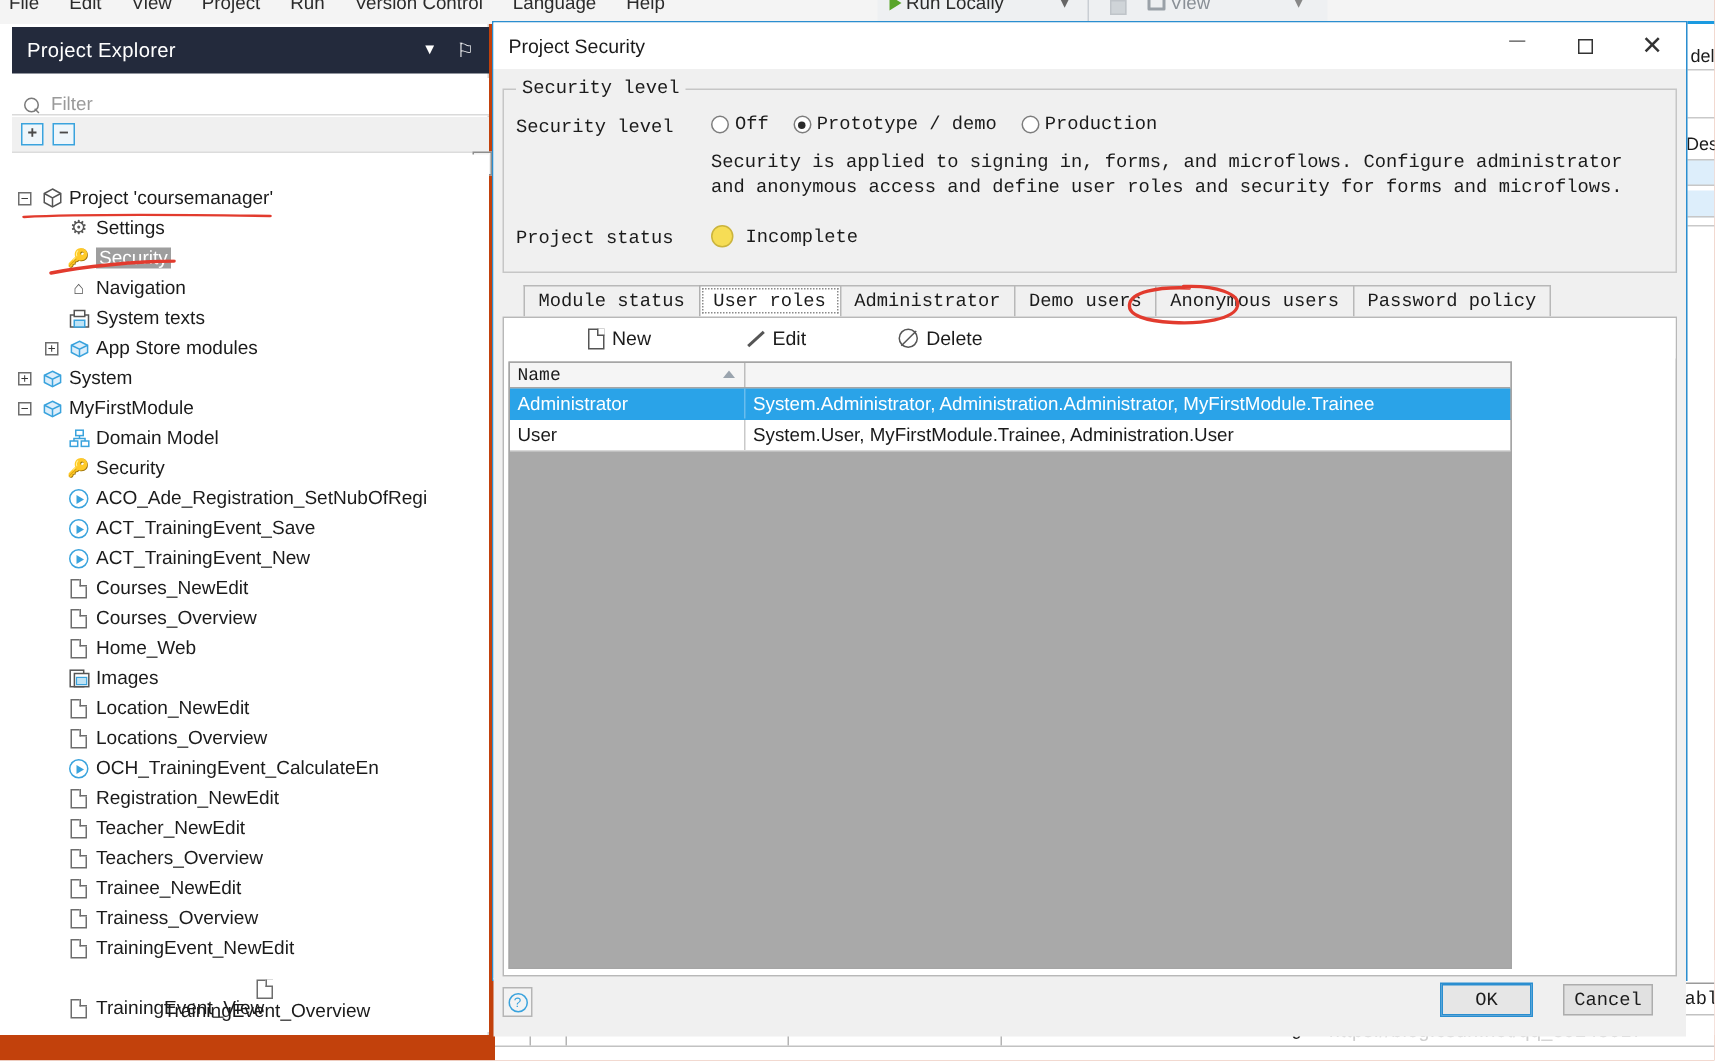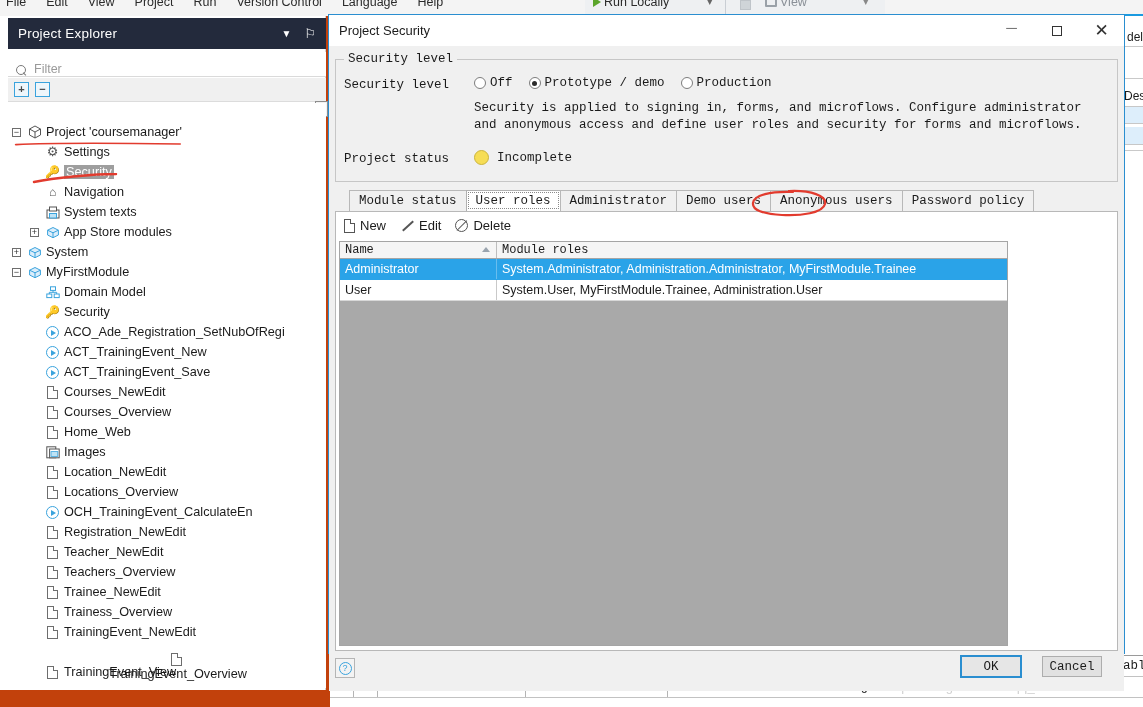--- a/index.html
+++ b/index.html
@@ -193,21 +193,21 @@
     font-family:"Liberation Mono", monospace; font-size: 12.5px; color:#1b1b1b; white-space:nowrap;
     margin-right: -1px;
   }
   .tab.active { background:#ffffff; border-color:#b0b0b0; outline: 1px dotted #8a8a8a; outline-offset: -3px; }
 
   .tabpanel {
     position:absolute; left: 6px; top: 165px; width: 783px; height: 440px;
     background: #ffffff; border: 1px solid #b8b8b8;
   }
   .tp-toolbar { position:absolute; left:0; top:0; width: 781px; height: 27px; background:#ffffff; display:flex; align-items:center; gap: 14px; padding-left: 8px; }
-  .tb-item { display:flex; align-items:center; gap: 5px; font-size: 13px; color:#1b1b1b; }
+  .tb-item { display:flex; align-items:center; gap: 5px; font-size: 13px; color:#1b1b1b;margin-left:48px; }
   .ic-newdoc { display:inline-block; width:11px; height:14px; border:1.3px solid #555; position:relative; background:#fff;}
   .ic-newdoc::after{content:""; position:absolute; right:-1px; top:-1px; width:4px; height:4px; background:#fff; border-left:1.3px solid #555; border-bottom:1.3px solid #555;}
   .ic-pencil { display:inline-block; width: 14px; height: 14px; position:relative;}
   .ic-pencil::before { content:""; position:absolute; left: 1px; top: 6px; width: 14px; height: 2px; background:#555; transform: rotate(-42deg); transform-origin:center;}
   .ic-ban { display:inline-block; width: 13px; height: 13px; border: 1.4px solid #555; border-radius:50%; position:relative;}
   .ic-ban::after { content:""; position:absolute; left:-1px; top:4.5px; width: 14px; height:1.4px; background:#555; transform: rotate(-45deg);}
 
   .grid { position:absolute; left: 3px; top: 29px; width: 669px; height: 405px; border:1px solid #a5a5a5; background:#a9a9a9; overflow:hidden;}
   .grid-head { display:flex; height: 17px; background:#f5f5f5; border-bottom:1px solid #a5a5a5;}
   .gh {
@@ -369,26 +369,26 @@
           <span>Security</span>
         </div>
         <div class="tnode" style="padding-left: 22px;">
           <div class="twist empty"></div>
           <div class="ticon"><span class="g-circ"></span></div>
           <span>ACO_Ade_Registration_SetNubOfRegi</span>
         </div>
         <div class="tnode" style="padding-left: 22px;">
           <div class="twist empty"></div>
           <div class="ticon"><span class="g-circ"></span></div>
+          <span>ACT_TrainingEvent_Save</span>
+        </div>
+        <div class="tnode" style="padding-left: 22px;">
+          <div class="twist empty"></div>
+          <div class="ticon"><span class="g-circ"></span></div>
           <span>ACT_TrainingEvent_New</span>
-        </div>
-        <div class="tnode" style="padding-left: 22px;">
-          <div class="twist empty"></div>
-          <div class="ticon"><span class="g-circ"></span></div>
-          <span>ACT_TrainingEvent_Save</span>
         </div>
         <div class="tnode" style="padding-left: 22px;">
           <div class="twist empty"></div>
           <div class="ticon"><span class="g-doc"></span></div>
           <span>Courses_NewEdit</span>
         </div>
         <div class="tnode" style="padding-left: 22px;">
           <div class="twist empty"></div>
           <div class="ticon"><span class="g-doc"></span></div>
           <span>Courses_Overview</span>
@@ -587,23 +587,20 @@
             <span>Delete</span>
           </div>
         </div>
 
         <div class="grid">
           <div class="grid-head">
             <div class="gh c1">
               <span>Name</span>
               <span class="sortmark"></span>
             </div>
-            <div class="gh c2">
-              <span>Module roles</span>
-            </div>
           </div>
           <div class="grow sel">
             <div class="gc c1">Administrator</div>
             <div class="gc c2">System.Administrator, Administration.Administrator, MyFirstModule.Trainee</div>
           </div>
           <div class="grow">
             <div class="gc c1">User</div>
             <div class="gc c2">System.User, MyFirstModule.Trainee, Administration.User</div>
           </div>
           <div class="grid-fill"></div>

